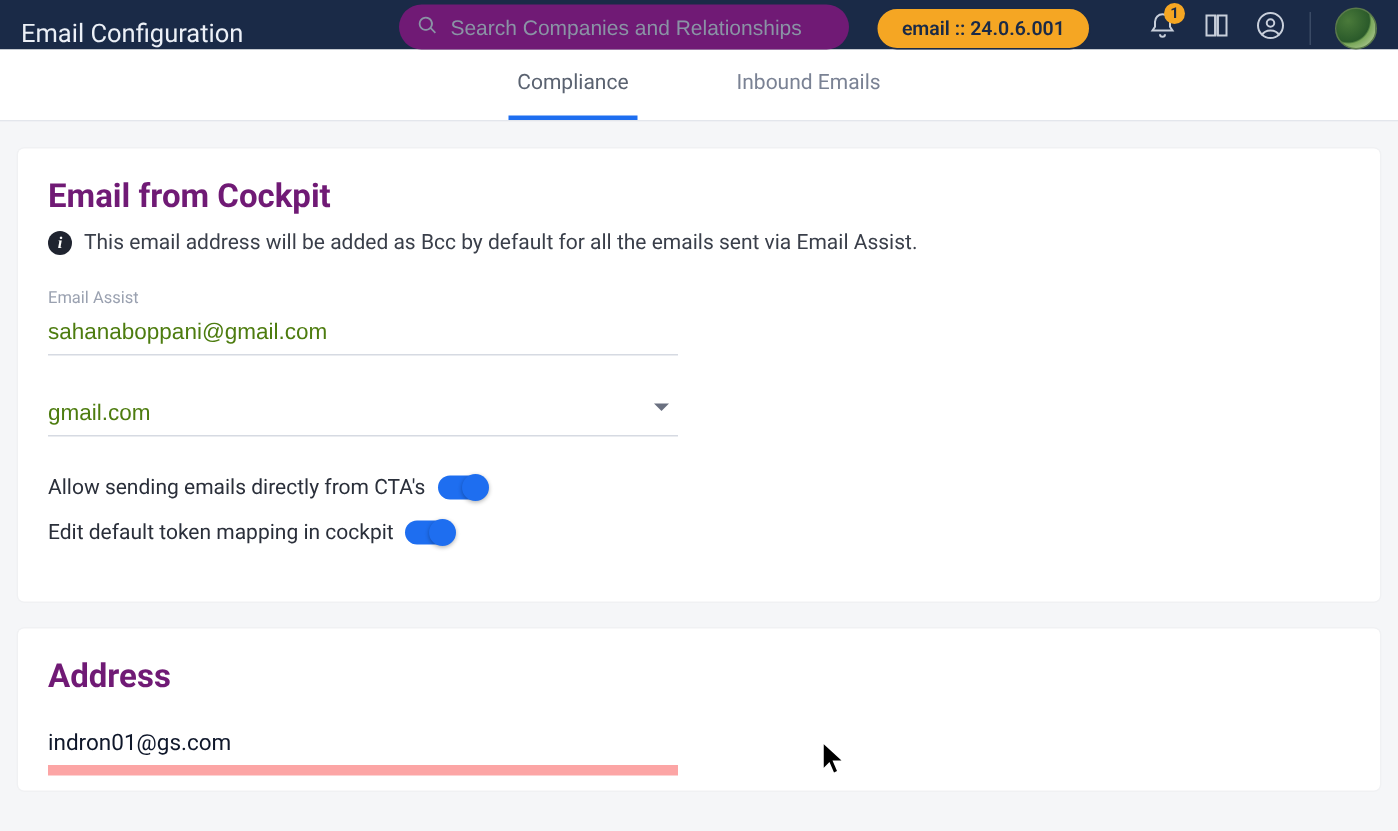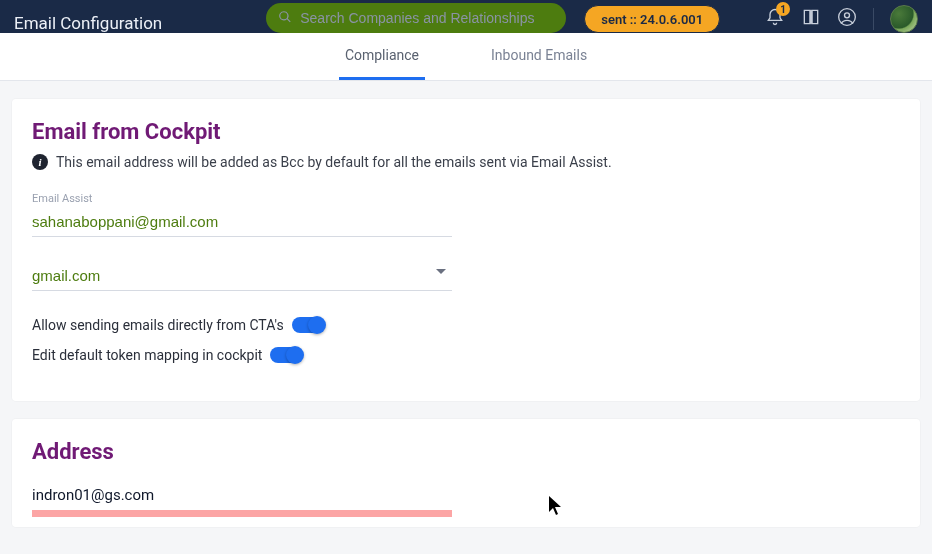--- a/index.html
+++ b/index.html
@@ -23,21 +23,21 @@
   .page-title {
     color: #ecf0f7;
     font-size: 17px;
     font-weight: 400;
     white-space: nowrap;
     margin-right: 90px;
   }
   .search-wrap {
     flex: 0 0 300px;
     height: 30px;
-    background: #4d7c0f;
+    background: #701a75;
     border-radius: 15px;
     display: flex;
     align-items: center;
     padding: 0 12px;
     gap: 8px;
   }
   .search-icon svg { width: 14px; height: 14px; fill: #8a93a5; }
   .search-input {
     background: transparent;
     border: none;
@@ -219,21 +219,21 @@
 
   <div class="search-wrap">
     <span class="search-icon">
       <svg viewBox="0 0 24 24">
           <path d="M10 2a8 8 0 105.3 14l5 5 1.4-1.4-5-5A8 8 0 0010 2zm0 2a6 6 0 110 12 6 6 0 010-12z"></path>
         </svg>
     </span>
     <input class="search-input" type="text" placeholder="Search Companies and Relationships" style="">
   </div>
 
-  <div class="badge-pill">sent :: 24.0.6.001</div>
+  <div class="badge-pill">email :: 24.0.6.001</div>
 
   <div class="header-spacer"></div>
 
   <div class="header-icons">
     <div class="hicon">
       <svg viewBox="0 0 24 24">
           <path d="M12 3a6 6 0 00-6 6v4l-2 3h16l-2-3V9a6 6 0 00-6-6z"></path>
           <path d="M10 19a2 2 0 004 0"></path>
         </svg>
       <span class="notif-count">1</span>

